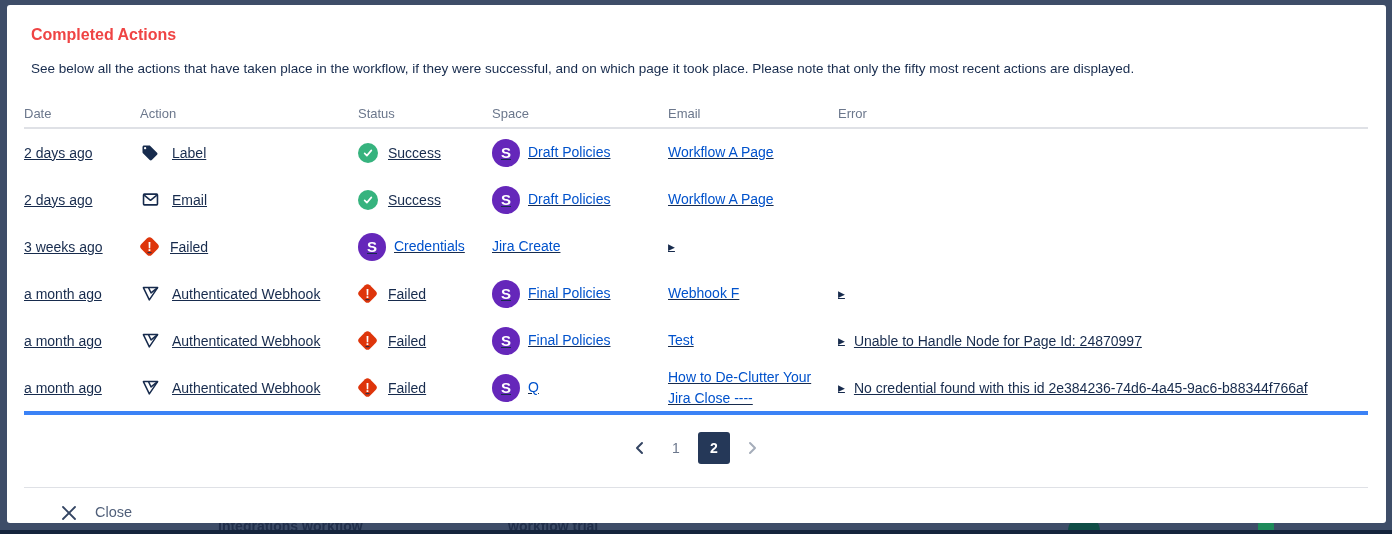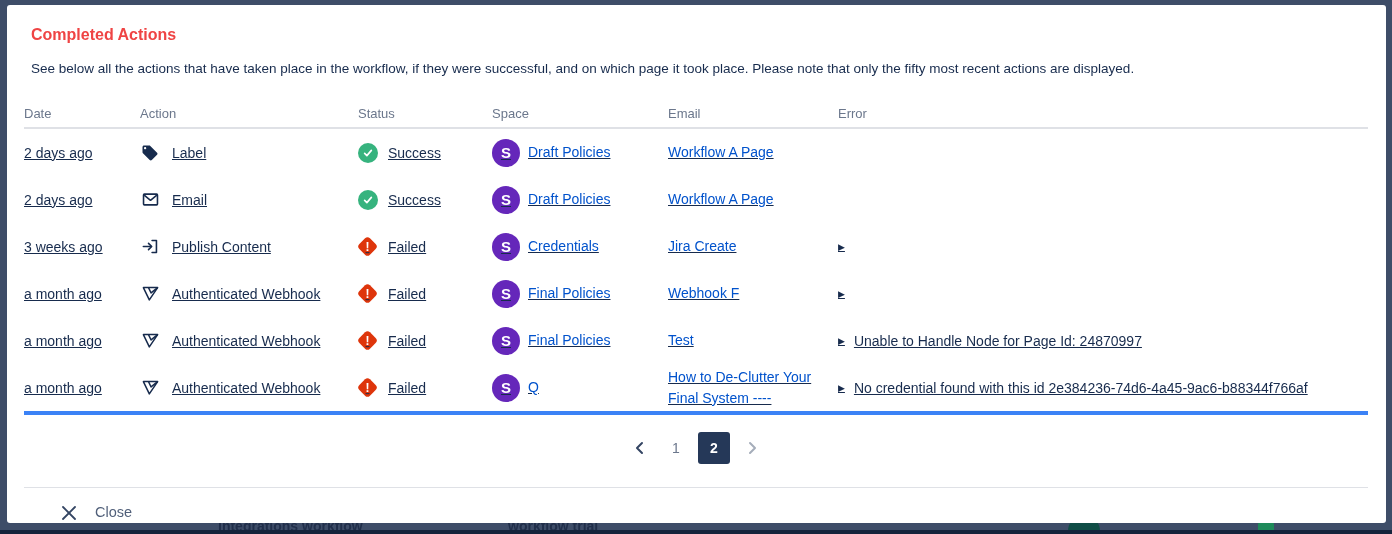--- a/index.html
+++ b/index.html
@@ -167,30 +167,20 @@
         <a class="link">Draft Policies</a>
       </div>
       <div class="td page">
         <a class="link">Workflow A Page</a>
       </div>
       <div class="td error"></div>
     </div>
 
     <div class="grid tr">
       <div class="td date">3 weeks ago</div>
-      <div class="td action">
-        <span class="aicon">
-          <svg width="19" height="19" viewBox="0 0 24 24" fill="none" stroke="#172B4D" stroke-width="2" stroke-linecap="round" stroke-linejoin="round">
-              <path d="M14 4.5h5.5v15H14"></path>
-              <line x1="3" y1="12" x2="13" y2="12"></line>
-              <polyline points="9.5,8 13.5,12 9.5,16"></polyline>
-            </svg>
-        </span>
-        <span>Publish Content</span>
-      </div>
       <div class="td status">
         <span class="status-bad">
             <span class="bang">!</span>
           </span>
         <span>Failed</span>
       </div>
       <div class="td space">
         <span class="avatar">S</span>
         <a class="link">Credentials</a>
       </div>
@@ -276,21 +266,21 @@
         <span class="status-bad">
             <span class="bang">!</span>
           </span>
         <span>Failed</span>
       </div>
       <div class="td space">
         <span class="avatar">S</span>
         <a class="link">Q</a>
       </div>
       <div class="td page">
-        <a class="link">How to De-Clutter Your Final System ----</a>
+        <a class="link">How to De-Clutter Your Jira Close ----</a>
       </div>
       <div class="td error">
         <span class="tri">▶</span>
         <span>No credential found with this id 2e384236-74d6-4a45-9ac6-b88344f766af</span>
       </div>
     </div>
 
   </div>
 
   <div class="pagination">

